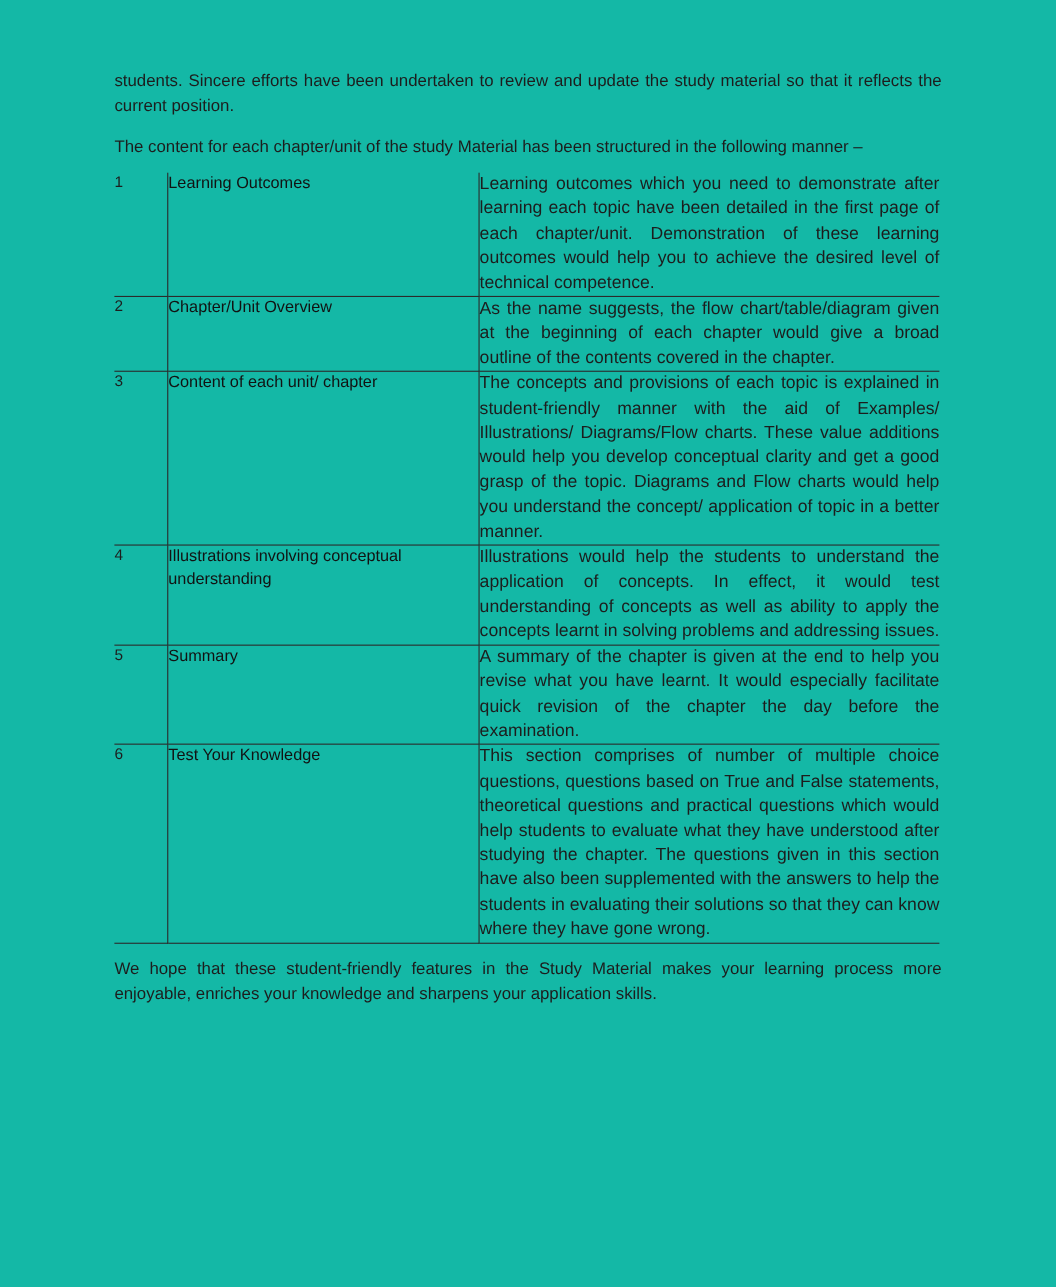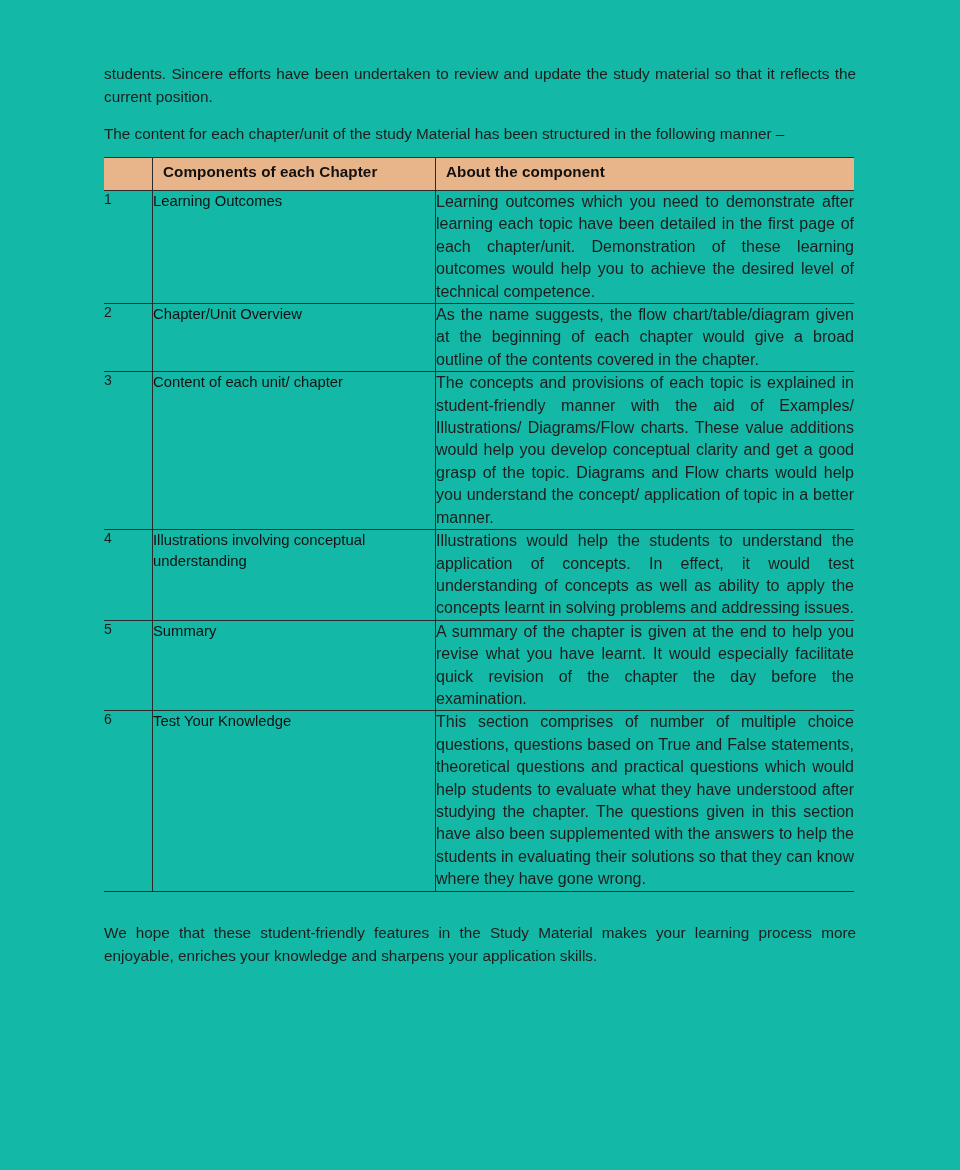--- a/index.html
+++ b/index.html
@@ -100,21 +100,21 @@
   }
   .c-about {
     font-size: 16px;
     line-height: 22.4px;
     padding: 11px 4px 12px 10px;
     text-align: justify;
     text-justify: inter-word;
     color: #1d1d1d;
   }
   .closing {
-    margin-top: 29px;
+    margin-top: 11px;
   }
   .closing p {
     margin: 0;
     font-size: 15.3px;
     line-height: 23px;
     text-align: justify;
     text-justify: inter-word;
     color: #1d1d1d;
   }
   .happy {
@@ -129,31 +129,20 @@
 <body>
 
 <div class="page">
   <div class="content">
 
     <p class="para">students.  Sincere efforts have been undertaken to review and update the study material so that it reflects the current position.</p>
     <p class="para tight">The content for each chapter/unit of the study Material has been structured in the following manner –</p>
 
     <table class="struct">
       <tbody>
-          <tr class="hdr-row">
-        <td class="hdr-num">
-          <div class="hdr-text"></div>
-        </td>
-        <td class="hdr-comp">
-          <div class="hdr-text">Components of each Chapter</div>
-        </td>
-        <td class="hdr-about">
-          <div class="hdr-text">About the component</div>
-        </td>
-      </tr>
 
       <tr class="body-row">
         <td class="c-num">1</td>
         <td class="c-comp">Learning Outcomes</td>
         <td class="c-about">Learning outcomes which you need to demonstrate after learning each topic have been detailed in the first page of each chapter/unit.  Demonstration of these learning outcomes would help you to achieve the desired level of technical competence.</td>
       </tr>
 
       <tr class="body-row">
         <td class="c-num">2</td>
         <td class="c-comp">Chapter/Unit Overview</td>

